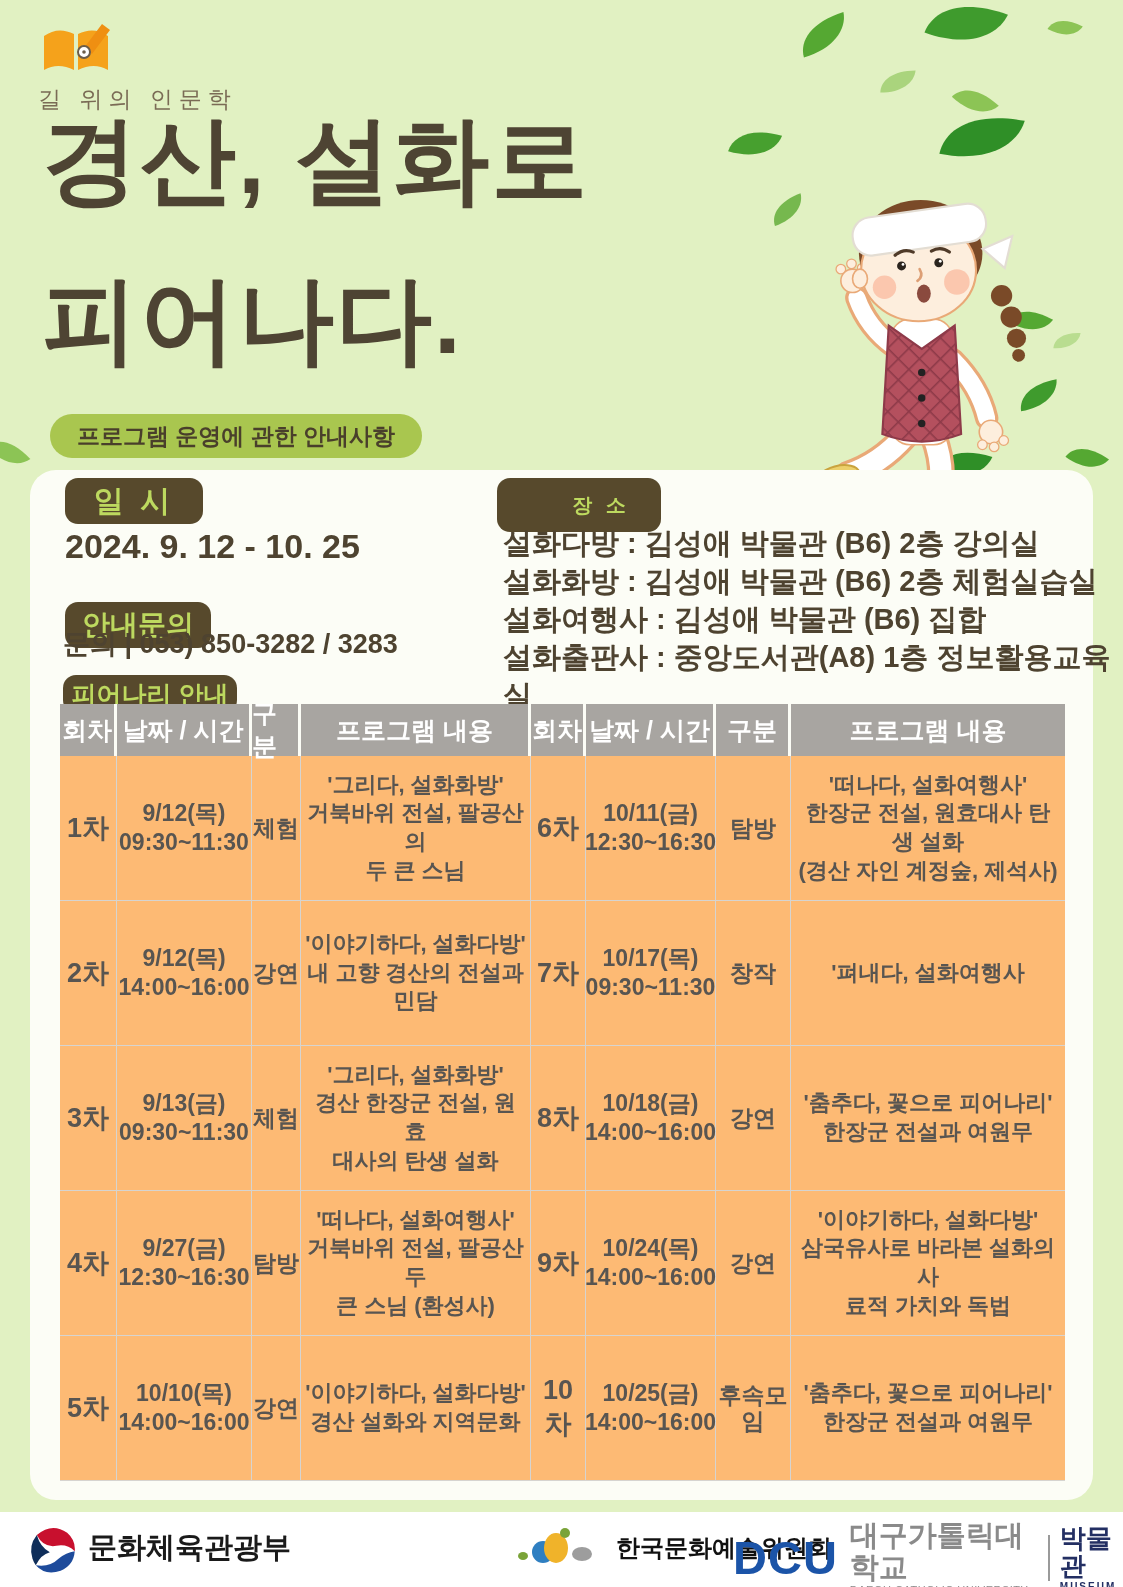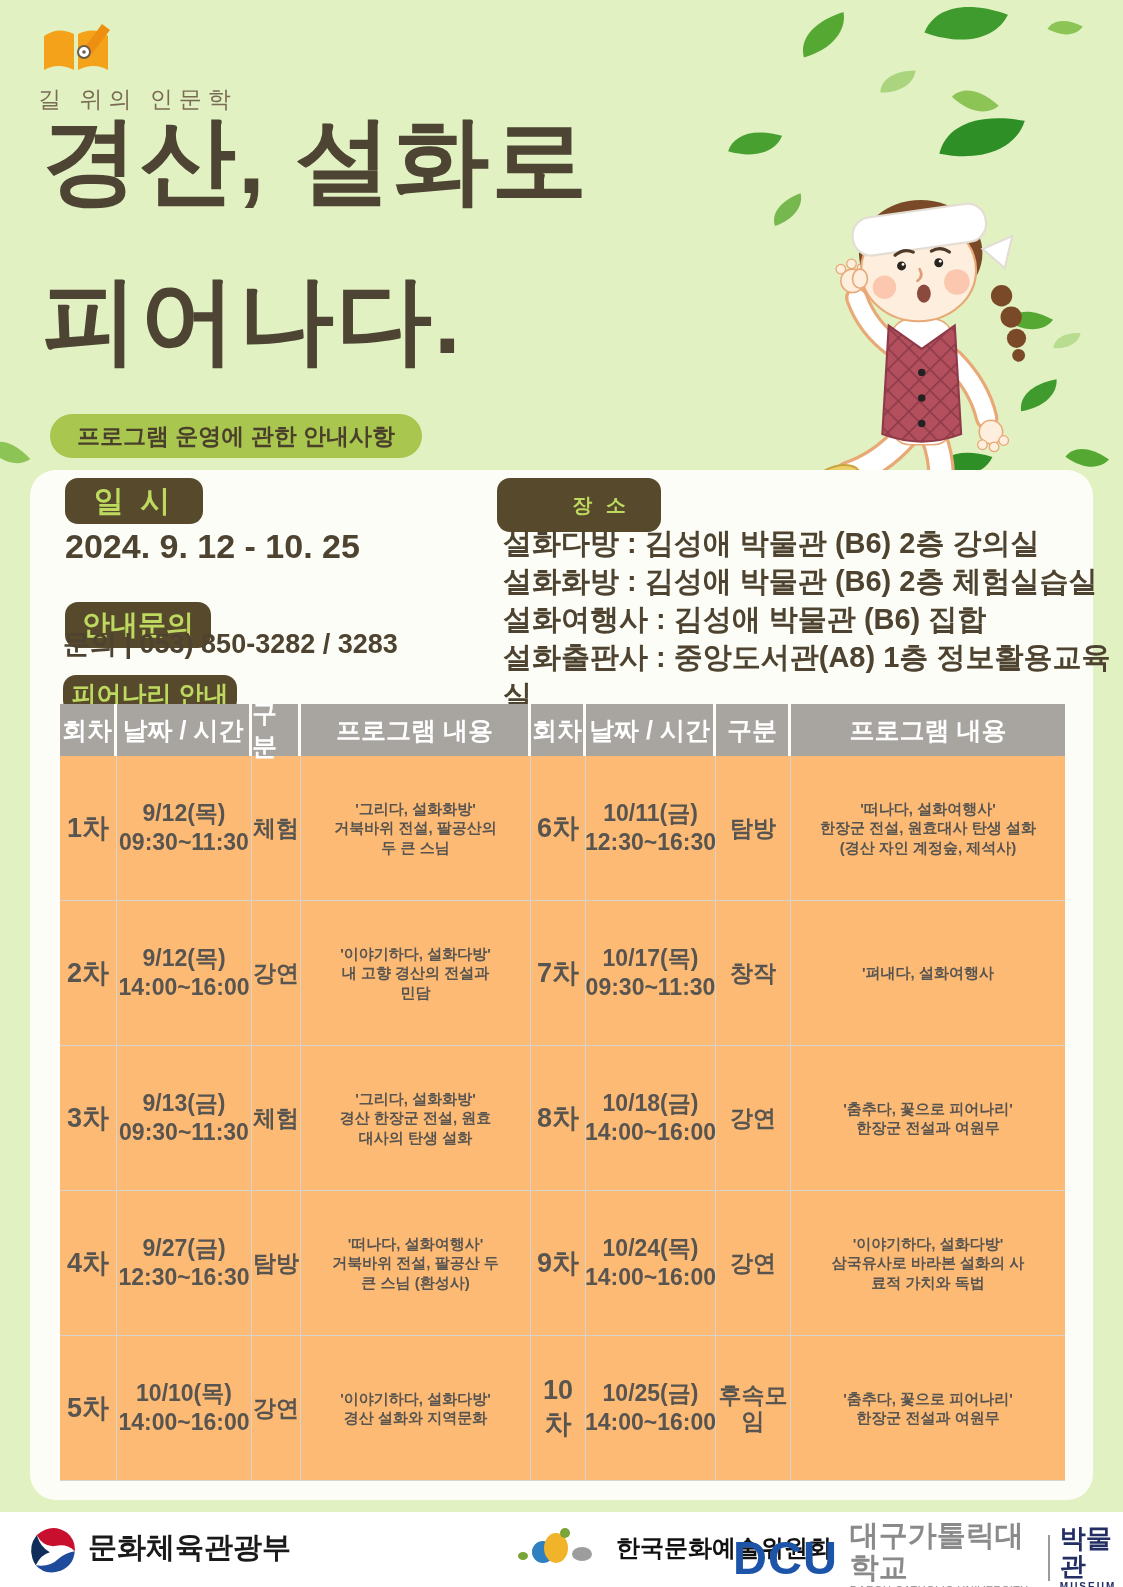--- a/index.html
+++ b/index.html
@@ -52,21 +52,21 @@
   .th.last{border-right:none;}
   .td{
     display:flex;align-items:center;justify-content:center;text-align:center;
     border-right:1px solid #d6d4d0;border-bottom:1px solid #d6d4d0;
     color:#585551;font-weight:800;white-space:pre-line;
   }
   .td.last{border-right:none;}
   .td-no{font-size:27px;}
   .td-dt{font-size:23px;line-height:1.25;}
   .td-cat{font-size:23px;line-height:1.15;}
-  .td-ct{font-size:15px;line-height:1.3;padding:12px 4px;}
+  .td-ct{font-size:22px;line-height:1.3;padding:12px 4px;}
   
   .leaf{position:absolute;}
   
   .character{position:absolute;left:780px;top:168px;width:292px;height:330px;}
   
   .footer{position:absolute;left:0;top:1512px;width:1123px;height:75px;background:#ffffff;}
   .flogo{position:absolute;display:flex;align-items:center;}
   .mcst{left:26px;top:10px;}
   .mcst-text{margin-left:10px;font-size:29px;font-weight:700;color:#1a1a1a;}
   .kla{left:248px;top:8px;}

